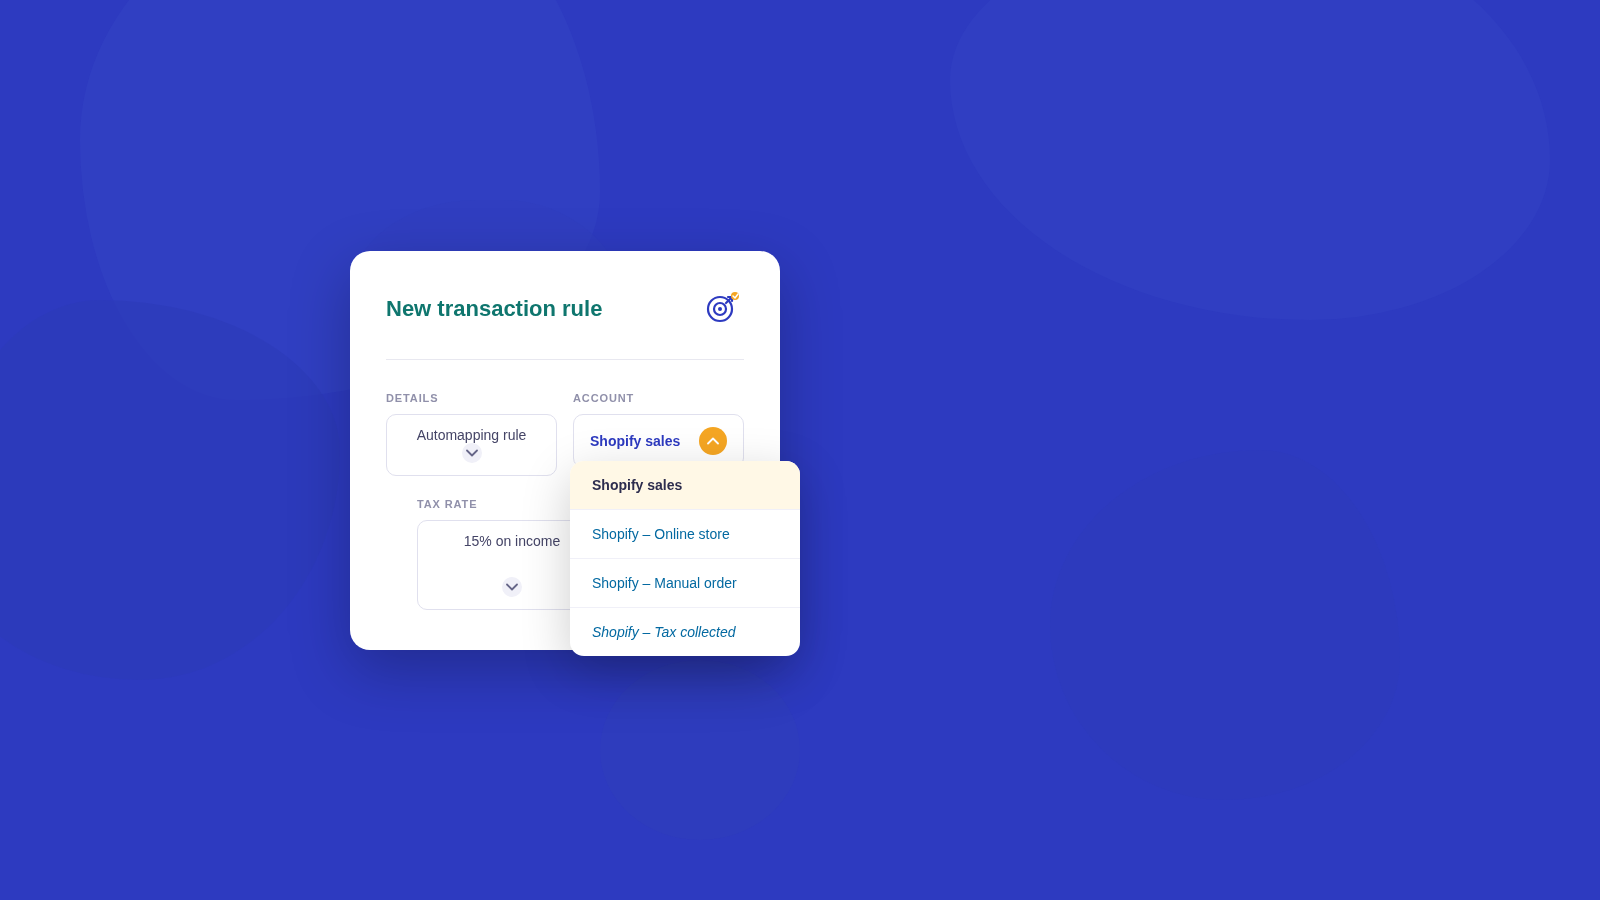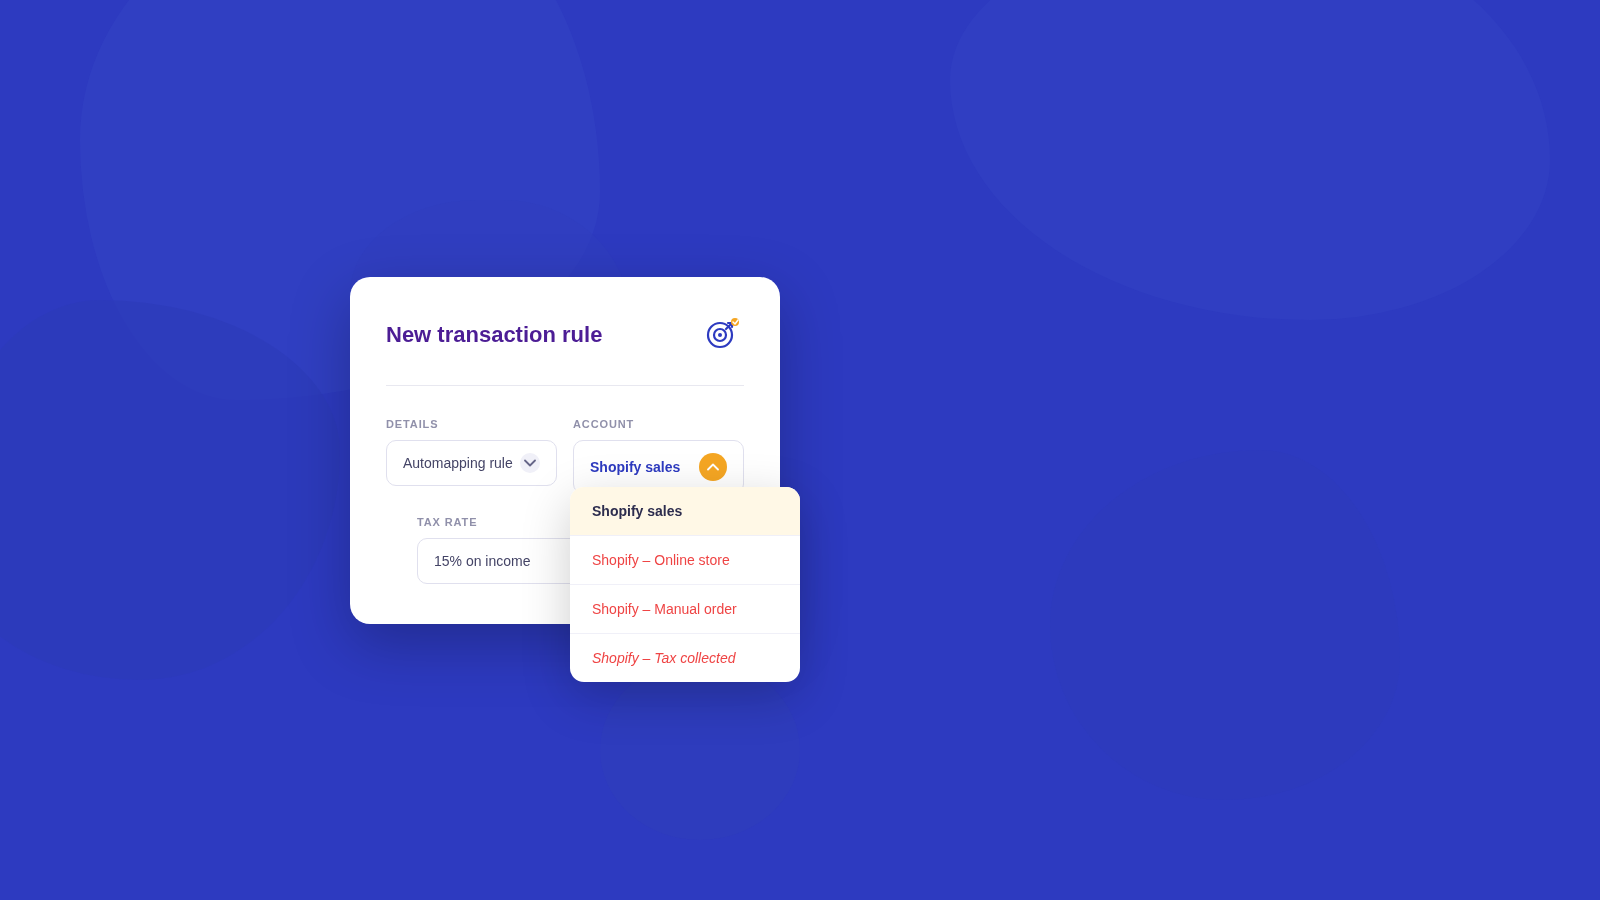--- a/index.html
+++ b/index.html
@@ -133,21 +133,21 @@
     .card-header {
       display: flex;
       align-items: center;
       justify-content: space-between;
       margin-bottom: 28px;
     }
 
     .card-title {
       font-size: 22px;
       font-weight: 700;
-      color: #4c1d95;
+      color: #0f766e;
     }
 
     .card-icon {
       width: 44px;
       height: 44px;
       color: #2d3ac0;
     }
 
     .divider {
       height: 1px;
@@ -170,20 +170,21 @@
 
     .select-field {
       display: flex;
       align-items: center;
       justify-content: space-between;
       border: 1.5px solid #e0e0ee;
       border-radius: 10px;
       padding: 12px 16px;
       cursor: pointer;
       background: #fff;
+      flex-direction: column;
     }
 
     .select-field span {
       font-size: 14px;
       color: #444466;
       font-weight: 500;
     }
 
     .chevron-down {
       width: 20px;
@@ -242,21 +243,21 @@
       border-radius: 14px;
       box-shadow: 0 15px 50px rgba(0,0,0,0.2);
       overflow: hidden;
       z-index: 10;
     }
 
     .dropdown-item {
       padding: 16px 22px;
       font-size: 14px;
       font-weight: 500;
-      color: #ef4444;
+      color: #0369a1;
       cursor: pointer;
       border-bottom: 1px solid #f0f0f8;
     }
 
     .dropdown-item:last-child {
       border-bottom: none;
       font-style: italic;
     }
 
     .dropdown-item.active {

